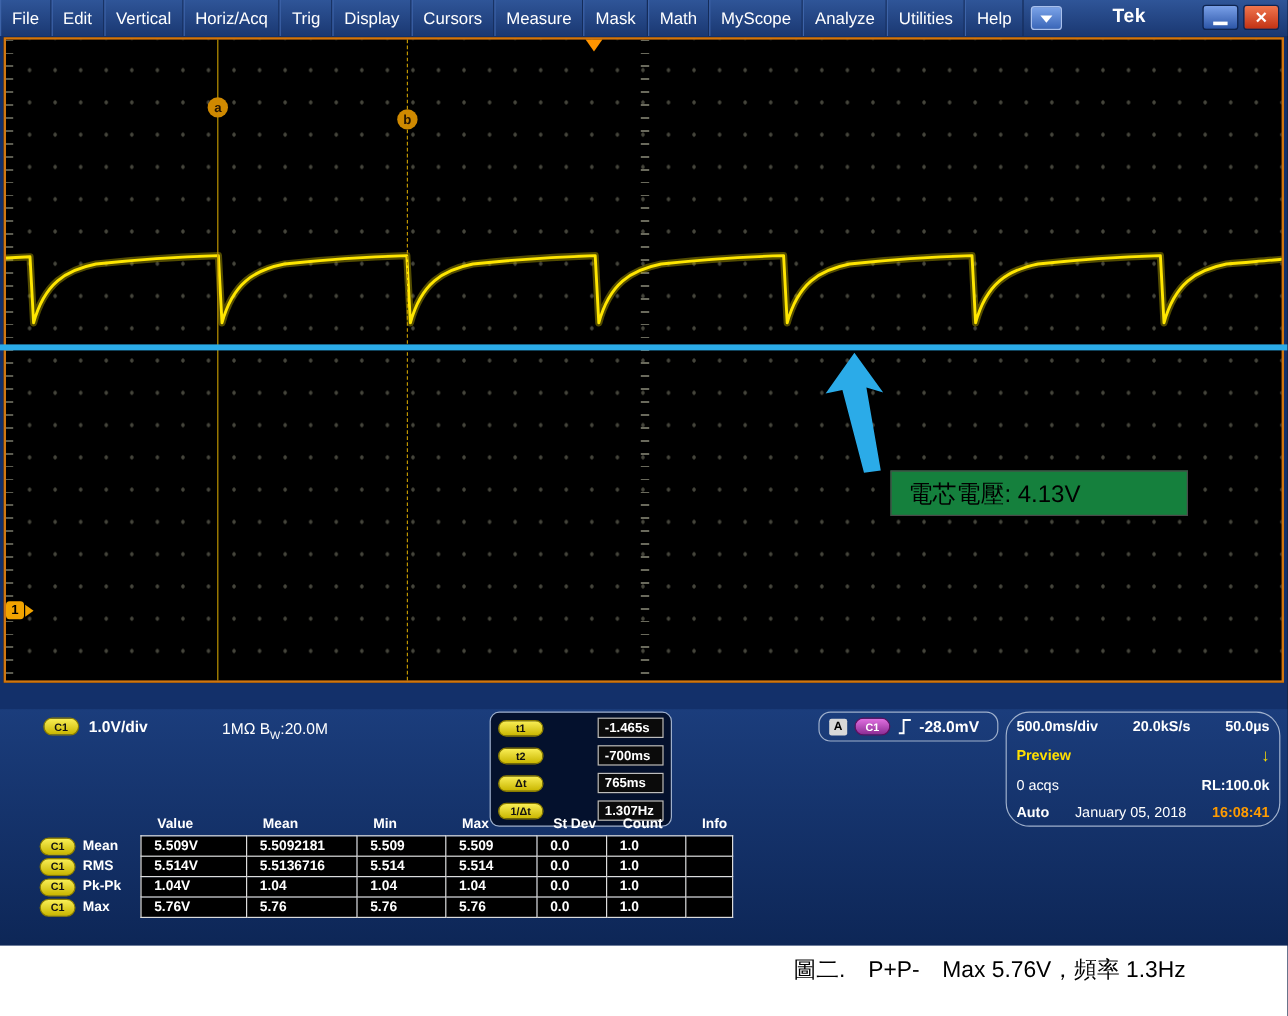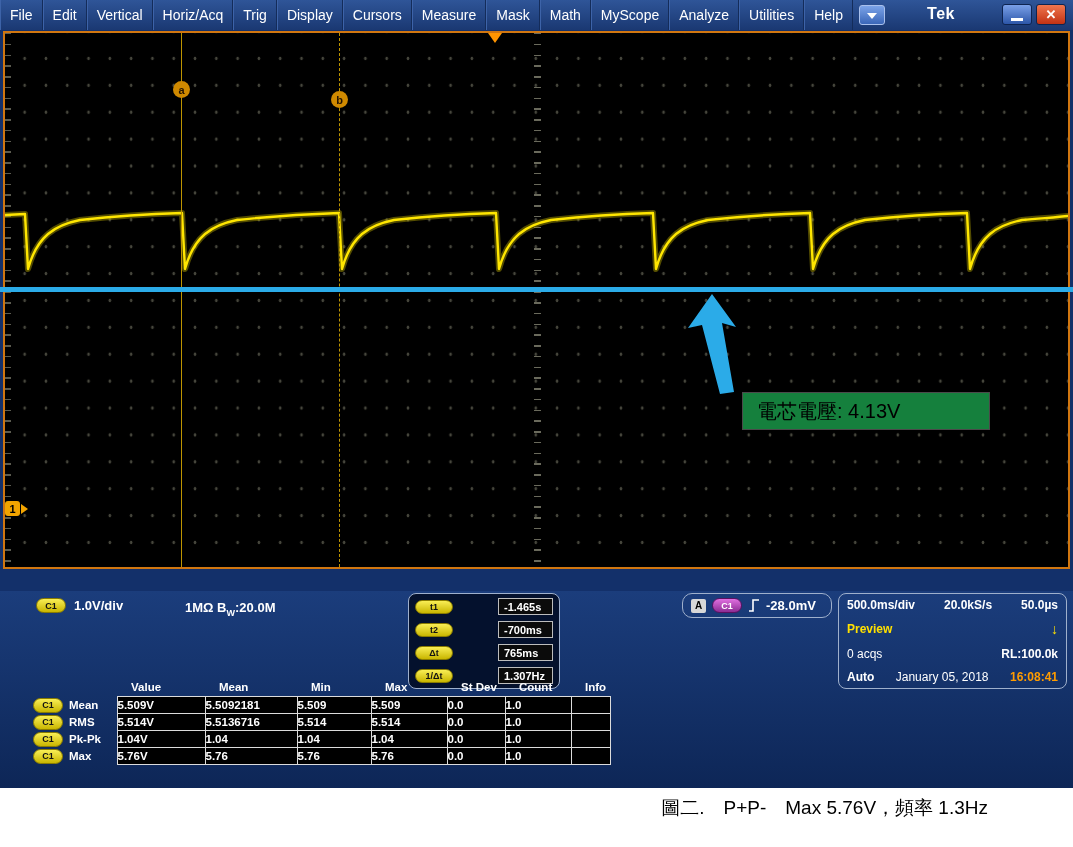--- a/index.html
+++ b/index.html
@@ -50,47 +50,47 @@
     border:1px solid #4a4a4a;display:flex;align-items:center;padding-left:14px;font-size:20px;color:#000;z-index:9;
     font-family:"Liberation Sans","DejaVu Sans",sans-serif;}
 
   
   .bottom{position:absolute;left:0;top:591px;width:1073px;height:217px;
     background:linear-gradient(#1b3d7c,#0c2453);}
   .badge-y{display:inline-flex;width:30px;height:15px;border-radius:8px;align-items:center;justify-content:center;
     background:linear-gradient(#f9ee55,#c9b600);color:#111;font-size:9px;font-weight:bold;border:1px solid #8a7c00;}
   .rd-scale{position:absolute;left:36px;top:7px;display:flex;align-items:center;gap:8px;color:#fff;
     font-size:13px;font-weight:bold;}
-  .rd-imp{position:absolute;left:185px;top:9px;color:#fff;font-size:13px;font-weight:bold;}
+  .rd-imp{position:absolute;left:185px;top:9px;color:#fff;font-size:13px;font-weight:normal;}
   .rd-imp sub{font-size:9px;}
   .cur-box{position:absolute;left:408px;top:2px;width:152px;height:96px;border:1.5px solid #9fb0cc;
     border-radius:8px;background:#04112d;padding:4px 6px;display:flex;flex-direction:column;justify-content:space-between;}
   .cur-row{display:flex;align-items:center;gap:5px;}
   .cur-badge{width:38px;height:14px;border-radius:7px;background:linear-gradient(#f9ee55,#c9b600);
     border:1px solid #8a7c00;color:#111;font-size:9px;font-weight:bold;display:flex;align-items:center;justify-content:center;}
   .cur-val{flex:1;height:17px;background:#0b0b0b;border:1px solid #bdbdbd;color:#fff;
     font-size:11px;font-weight:bold;display:flex;align-items:center;padding-left:5px;margin-left:40px;}
   .trig-box{position:absolute;left:682px;top:2px;width:150px;height:25px;border:1.5px solid #9fb0cc;
     border-radius:10px;display:flex;align-items:center;gap:6px;padding:0 8px;}
   .badge-a{width:15px;height:14px;background:#d8d8d8;border-radius:2px;color:#000;font-size:10px;
     font-weight:bold;display:flex;align-items:center;justify-content:center;}
   .badge-p{display:inline-flex;width:30px;height:15px;border-radius:8px;align-items:center;justify-content:center;
     background:linear-gradient(#e070e0,#8c2c94);color:#fff;font-size:9px;font-weight:bold;border:1px solid #5c1060;}
   .trig-level{color:#fff;font-size:13px;font-weight:bold;}
   .acq-box{position:absolute;left:838px;top:2px;width:229px;height:96px;border:1.5px solid #9fb0cc;
-    border-radius:8px;padding:4px 8px;display:flex;flex-direction:column;justify-content:space-between;}
+    border-radius:20px;padding:4px 8px;display:flex;flex-direction:column;justify-content:space-between;}
   .acq-row{display:flex;justify-content:space-between;align-items:center;color:#fff;font-size:12px;}
   .bold{font-weight:bold;}
   .ylw{color:#ffe000;font-weight:bold;}
   .orng{color:#ff9c00;font-weight:bold;}
 
   
   .meas{position:absolute;left:33px;top:88px;border-collapse:collapse;font-size:11.5px;}
   .meas th{color:#fff;font-weight:bold;text-align:left;padding:2px 4px 3px 14px;white-space:nowrap;}
-  .meas td{background:#000;border:1px solid #dcdcdc;color:#fff;font-weight:bold;padding:2px 0;height:17px;}
+  .meas td{background:#000;border:1px solid #dcdcdc;color:#fff;font-weight:bold;padding:2px 11px;height:17px;}
   .meas td.lab{background:transparent;border:none;padding:1px 4px 1px 0;}
   .lab-inner{display:flex;align-items:center;gap:6px;color:#fff;font-weight:bold;}
   .c-lab{width:84px;} .c-val{width:88px;} .c-mean{width:92px;} .c-min{width:74px;}
   .c-max{width:76px;} .c-sd{width:58px;} .c-cnt{width:66px;} .c-inf{width:38px;}
 
   
   .caption{position:absolute;left:0;top:788px;width:1073px;height:59px;background:#fff;
     display:flex;justify-content:flex-end;padding-top:7px;font-size:19px;color:#000;
     font-family:"Liberation Sans","DejaVu Sans",sans-serif;}
   .caption span{transform:translateX(-85px);}

